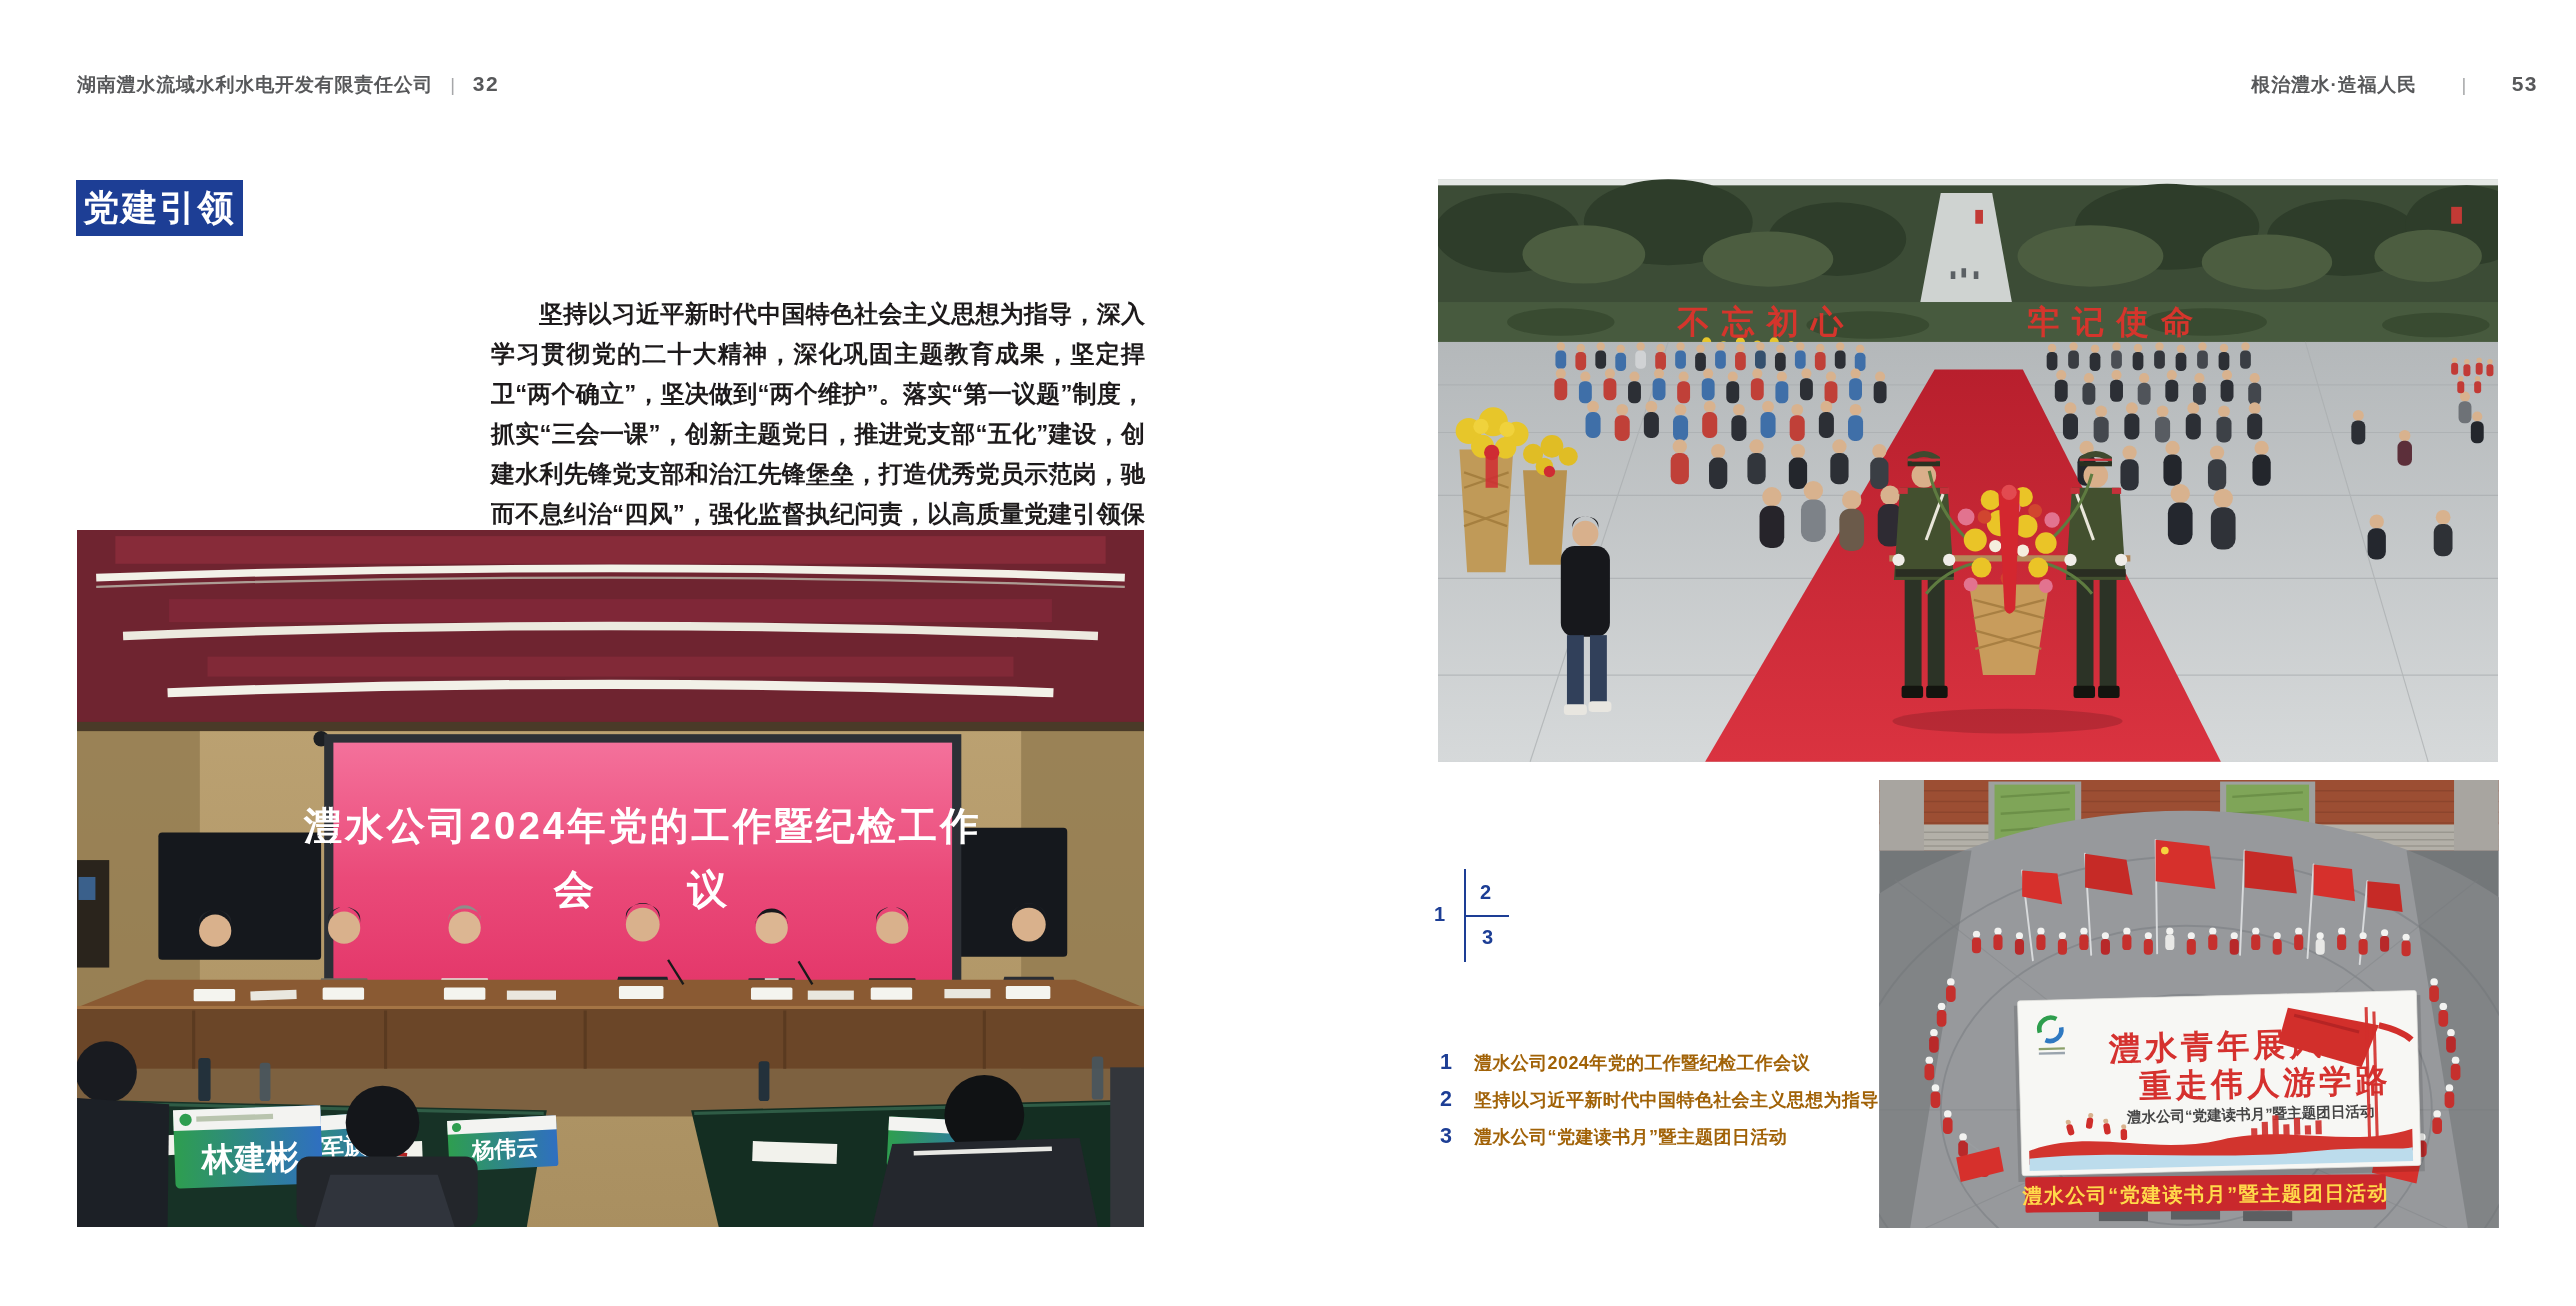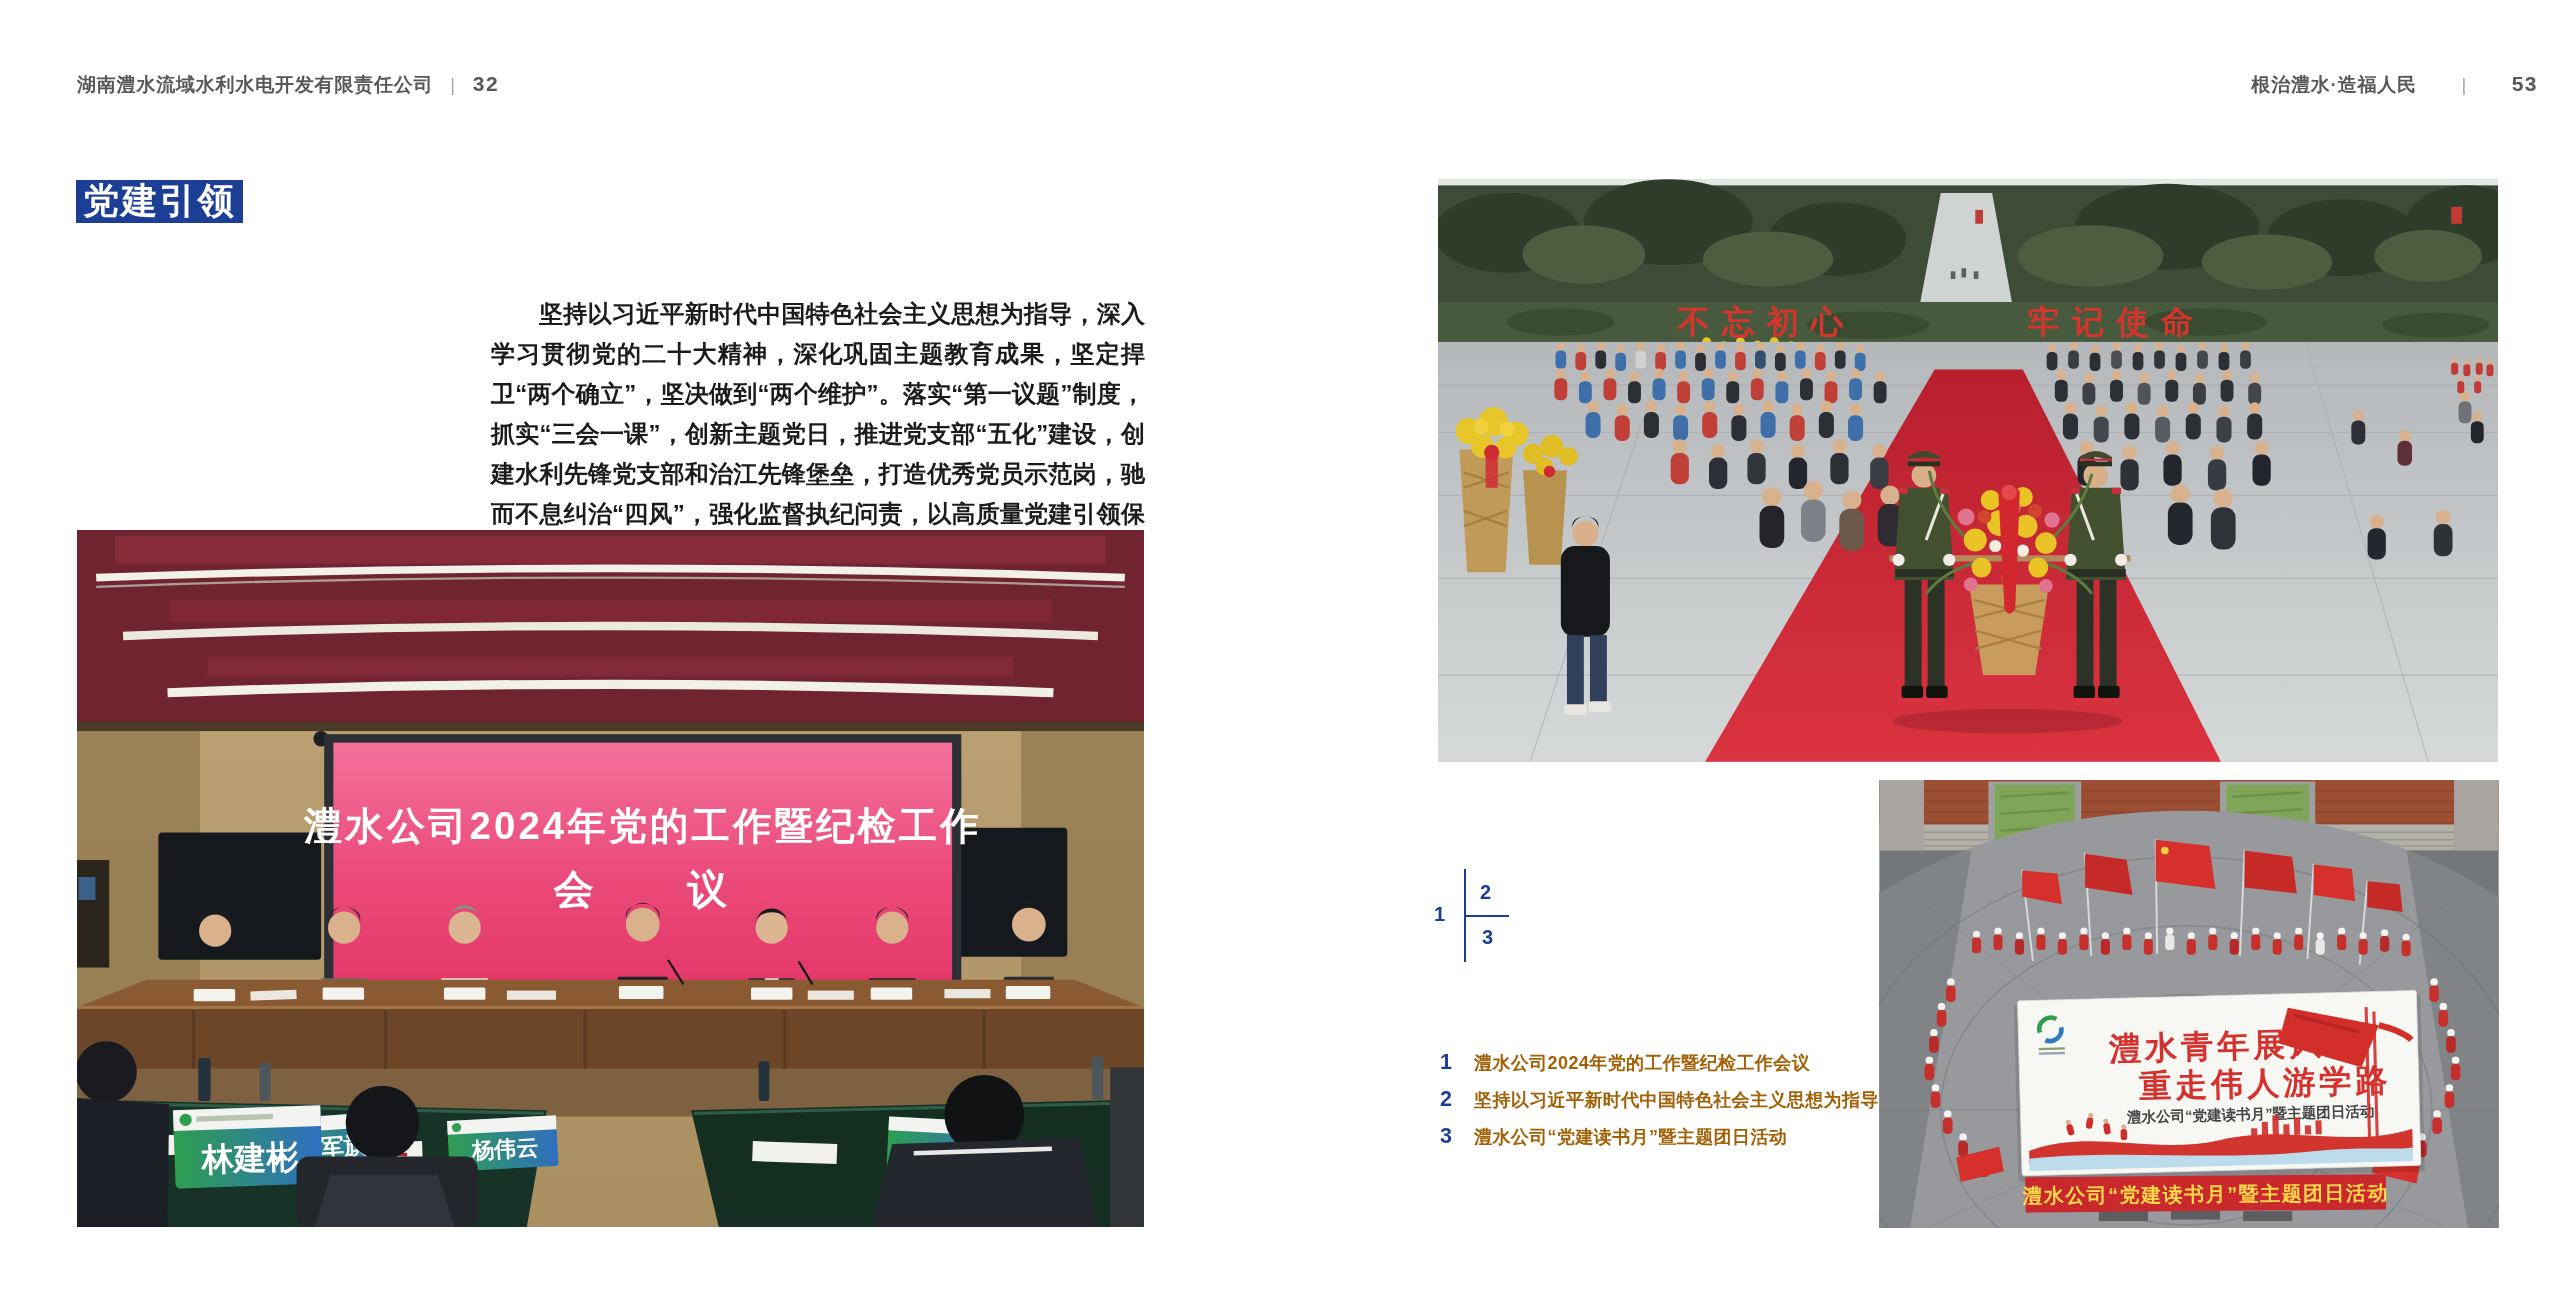--- a/index.html
+++ b/index.html
@@ -4,21 +4,21 @@
 <style>
   html,body{margin:0;padding:0;background:#ffffff;}
   #canvas{position:relative;width:2576px;height:1306px;background:#ffffff;overflow:hidden;
           font-family:"Liberation Sans","DejaVu Sans",sans-serif;padding-left:40px;}
   .runhead{position:absolute;top:72px;display:flex;align-items:baseline;gap:12.3px;
            color:#57585a;font-weight:bold;font-size:19px;letter-spacing:0.8px;}
   .runhead .sep{color:#a6a7a9;font-weight:400;font-size:18.4px;padding:0 4.6px;}
   .runhead .pnum{font-size:21px;letter-spacing:1.5px;}
   #head-left{left:77px;}
   #head-right{right:78px;gap:40px;}
-  #section-badge{position:absolute;left:76px;top:180px;width:167px;height:43px;background:#1d3e95;
+  #section-badge{position:absolute;left:76px;top:180px;width:167px;height:56px;background:#1d3e95;
         color:#ffffff;display:flex;align-items:center;justify-content:center;
         font-size:36px;font-weight:bold;letter-spacing:2.3px;}
   #intro-paragraph{position:absolute;left:491px;top:294px;width:654px;font-size:24px;
         line-height:40px;color:#1d1a1b;font-weight:700;text-align:justify;text-indent:2em;}
   .photo{position:absolute;display:block;}
   #photo-meeting{left:77px;top:530px;}
   #photo-plaza{left:1438px;top:179px;}
   #photo-aerial{left:1879px;top:780px;}
   
   .figline{position:absolute;background:#1d3e95;}

